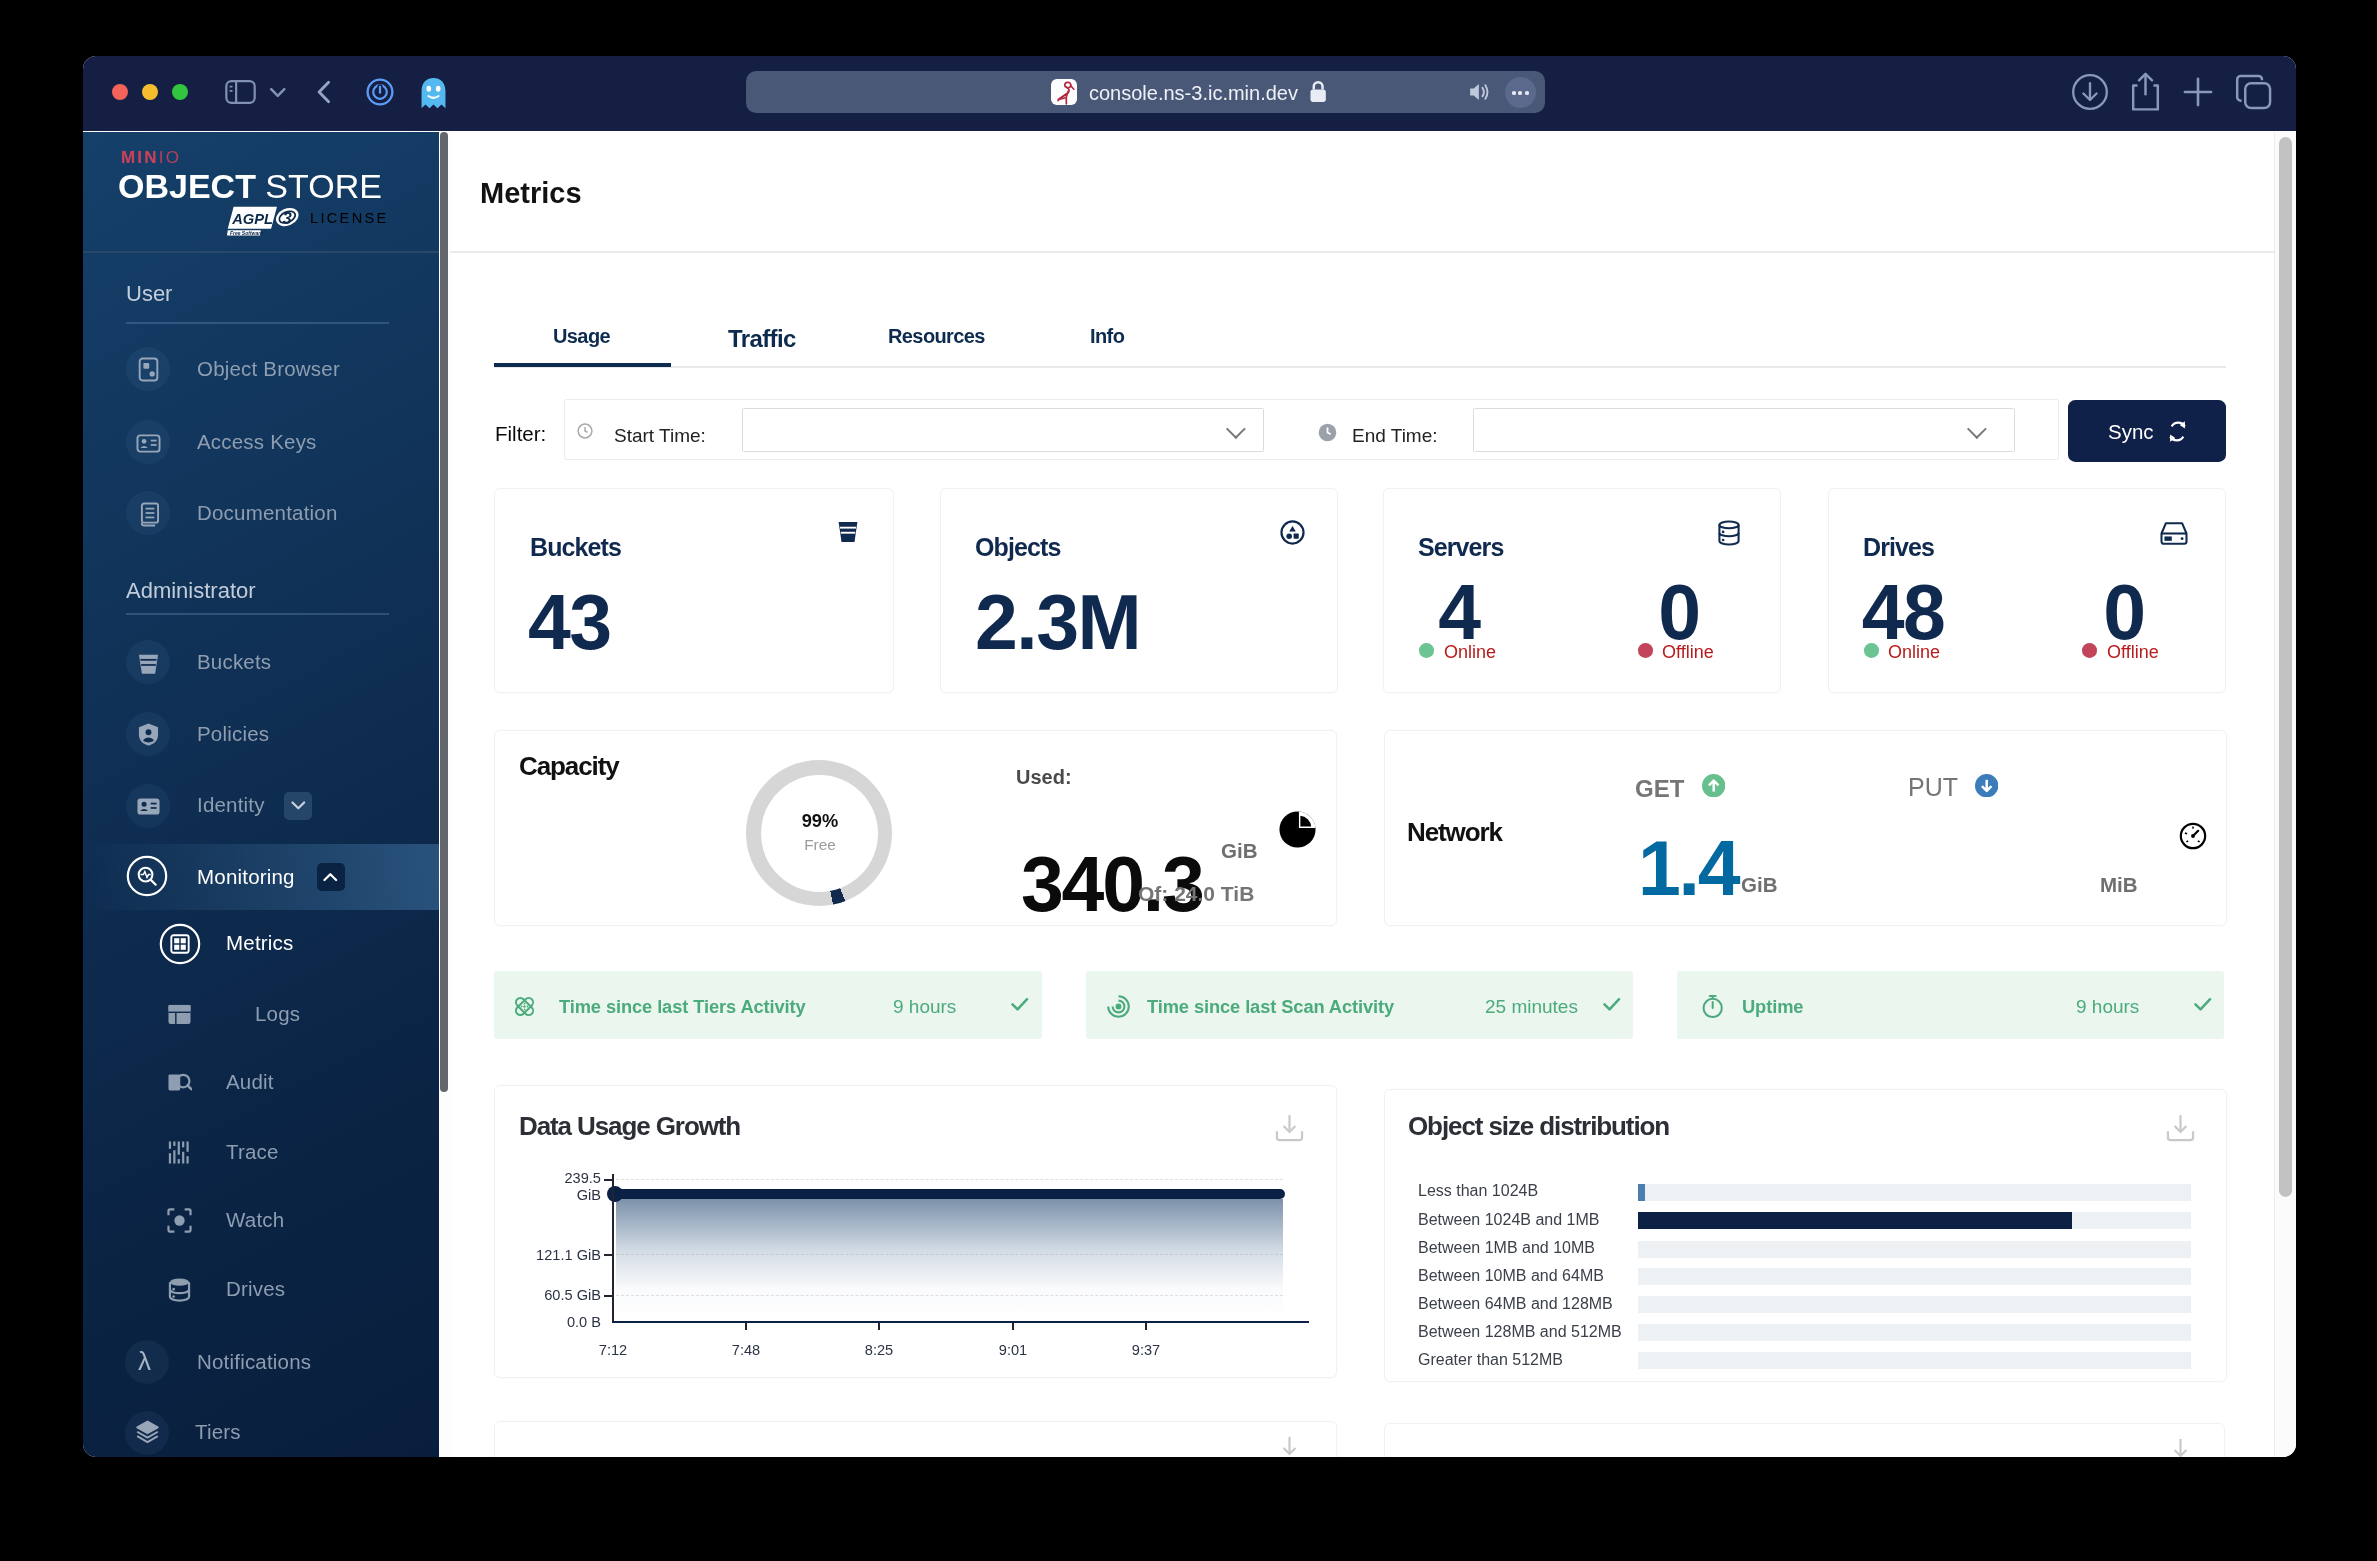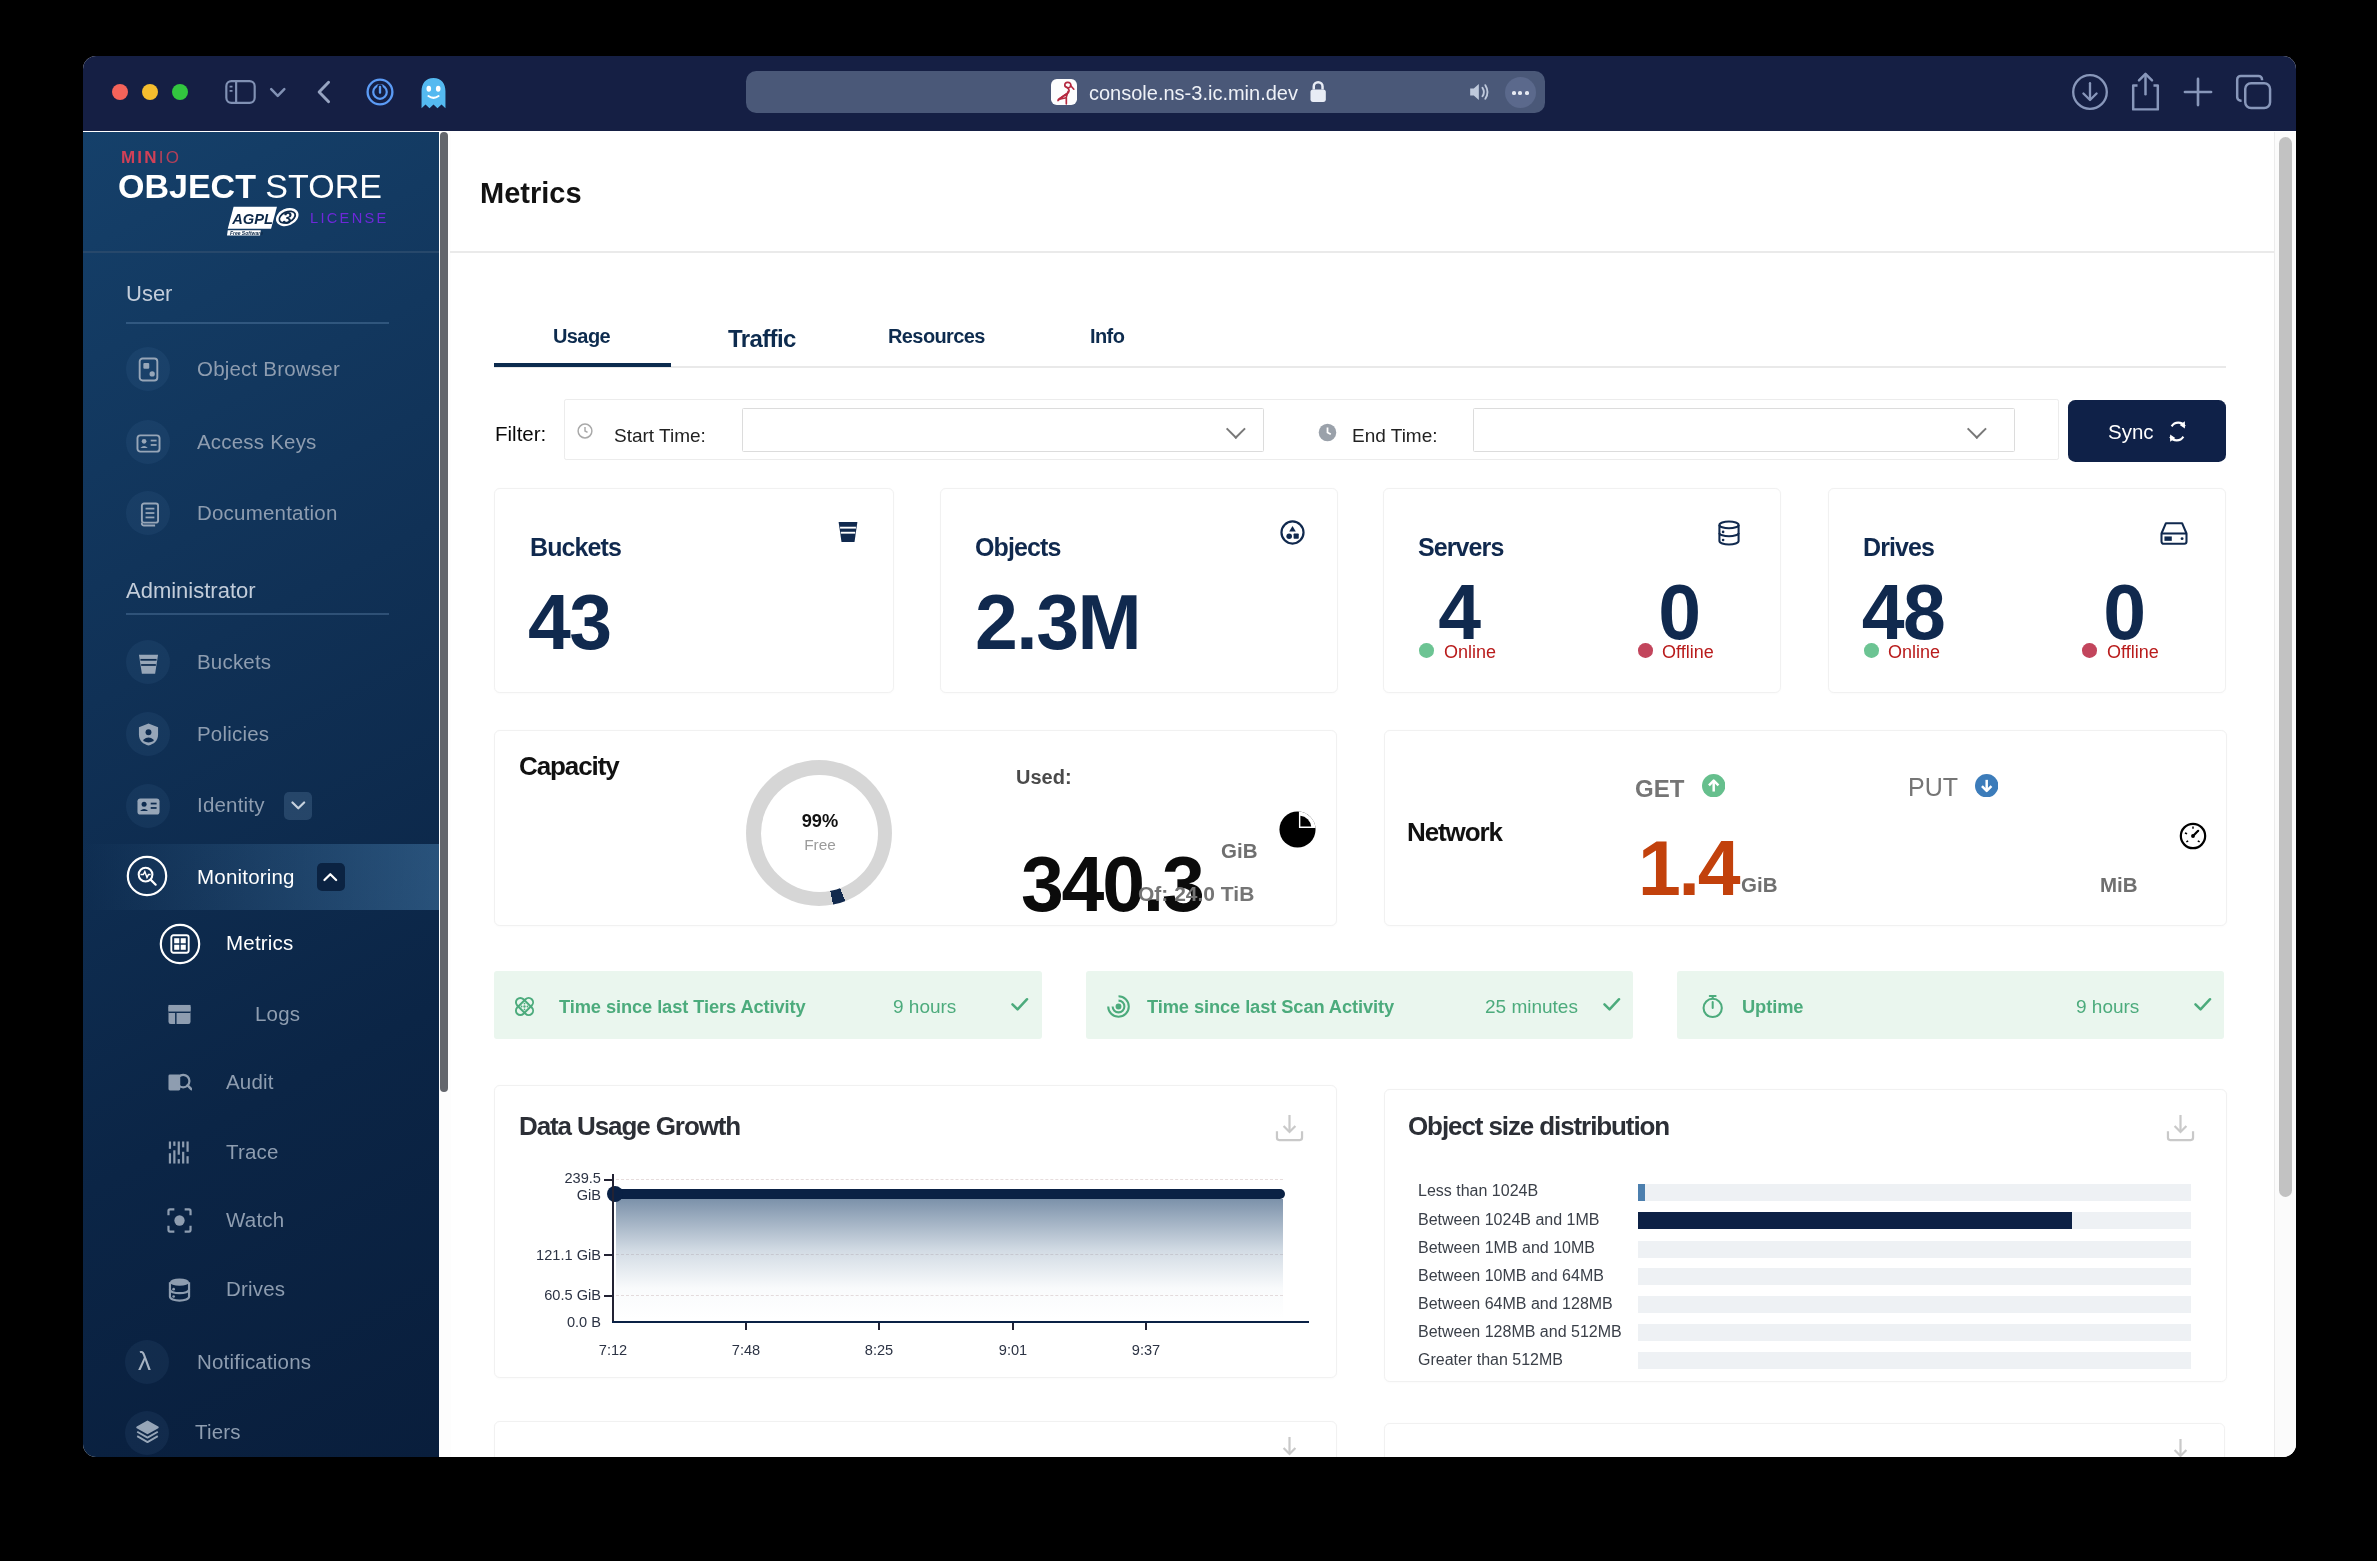--- a/index.html
+++ b/index.html
@@ -118,21 +118,21 @@
         <polygon points="9,1 68,1 60,31 1,31" fill="#fff"></polygon>
         <text x="7" y="24" font-size="20" font-style="italic" font-weight="700" fill="#0d2949" font-family="Liberation Sans">AGPL</text>
         <g transform="rotate(-24 82 15)">
           <ellipse cx="82" cy="15" rx="16" ry="11.5" fill="#fff"></ellipse>
           <ellipse cx="82" cy="15" rx="11.5" ry="7" fill="none" stroke="#0d2949" stroke-width="2.4"></ellipse>
         </g>
         <text x="76" y="24" font-size="22" font-style="italic" font-weight="700" fill="#0d2949" font-family="Liberation Sans">3</text>
         <polygon points="1,33 46,33 45,40 0,40" fill="#fff"></polygon>
         <text x="4" y="39.5" font-size="6.8" font-weight="700" font-style="italic" fill="#0d2949" font-family="Liberation Sans">Free Software</text>
       </svg>
-<div class="abs" style="left:310px;top:210px;font-size:14.6px;font-weight:300;letter-spacing:2.3px;color:#6d28d9;">LICENSE</div>
+<div class="abs" style="left:310px;top:210px;font-size:14.6px;font-weight:300;letter-spacing:2.3px;color:#000000;">LICENSE</div>
 <div class="abs" style="left:83px;top:251px;width:356px;height:1.5px;background:#27486b;"></div>
 
 <div class="seclab" style="left:126px;top:281px;">User</div>
 <div class="sbdiv" style="left:126px;top:322px;width:263px;"></div>
 <div class="icirc" style="left:126px;top:347px;"></div>
 <svg class="micon" style="left:136px;top:357px;" viewBox="0 0 34 34">
         <rect x="5" y="2" width="24" height="30" rx="4" fill="none" stroke="#97a6b8" stroke-width="2.6"></rect>
         <rect x="10" y="8" width="8" height="8" rx="1.5" fill="#97a6b8"></rect>
         <circle cx="22" cy="23" r="3.6" fill="#97a6b8"></circle>
       </svg>
@@ -370,21 +370,21 @@
       </svg>
 
 <div class="card" style="left:1384px;top:730px;width:841px;height:194px;"></div>
 <div class="abs" style="left:1407px;top:817px;font-size:26px;font-weight:700;color:#111;letter-spacing:-1.1px;">Network</div>
 <div class="abs" style="left:1635px;top:775px;font-size:24px;font-weight:700;color:#757575;">GET</div>
 <svg class="abs" style="left:1702px;top:774px;" width="23.4" height="23.4" viewBox="0 0 32 32">
         <circle cx="16" cy="16" r="16" fill="#66bf8d"></circle>
         <line x1="16" y1="24" x2="16" y2="10" stroke="#fff" stroke-width="3.4"></line>
         <polyline points="9.5,15.5 16,9 22.5,15.5" fill="none" stroke="#fff" stroke-width="3.4" stroke-linejoin="round"></polyline>
       </svg>
-<div class="abs" style="left:1638px;top:824px;font-size:77px;font-weight:700;color:#c2410c;letter-spacing:-2.2px;">1.4</div>
+<div class="abs" style="left:1638px;top:824px;font-size:77px;font-weight:700;color:#0369a1;letter-spacing:-2.2px;">1.4</div>
 <div class="abs" style="left:1741px;top:873px;font-size:20.5px;font-weight:700;color:#6f6f6f;">GiB</div>
 <div class="abs" style="left:1908px;top:773px;font-size:25px;color:#757575;">PUT</div>
 <svg class="abs" style="left:1975px;top:774px;" width="23.4" height="23.4" viewBox="0 0 32 32">
         <circle cx="16" cy="16" r="16" fill="#3c7cba"></circle>
         <line x1="16" y1="8" x2="16" y2="22" stroke="#fff" stroke-width="3.4"></line>
         <polyline points="9.5,16.5 16,23 22.5,16.5" fill="none" stroke="#fff" stroke-width="3.4" stroke-linejoin="round"></polyline>
       </svg>
 <div class="abs" style="left:2100px;top:873px;font-size:20.5px;font-weight:700;color:#6f6f6f;">MiB</div>
 <svg class="abs" style="left:2179px;top:822px;" width="28" height="28" viewBox="0 0 38 38">
         <circle cx="19" cy="19" r="16.5" fill="none" stroke="#000" stroke-width="3"></circle>

